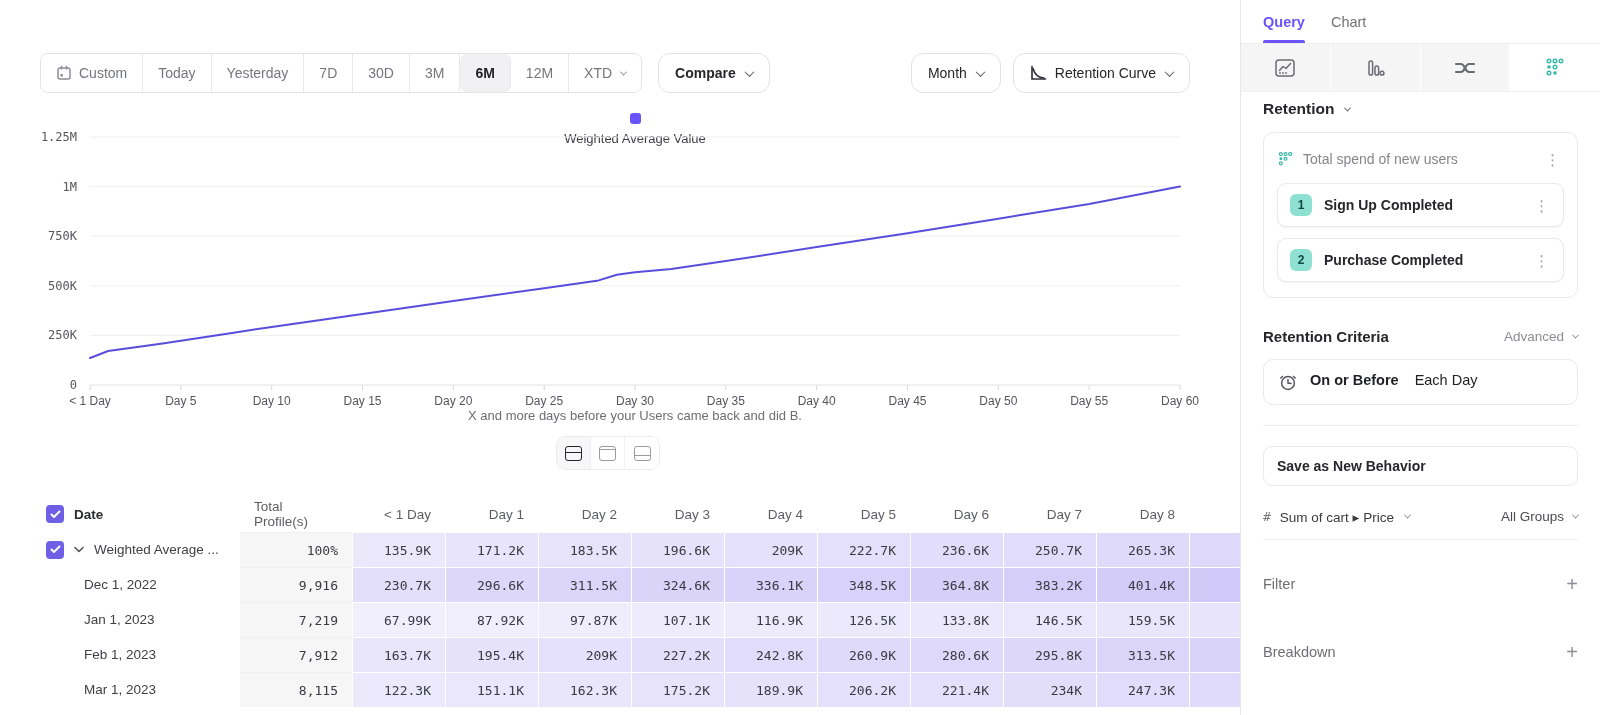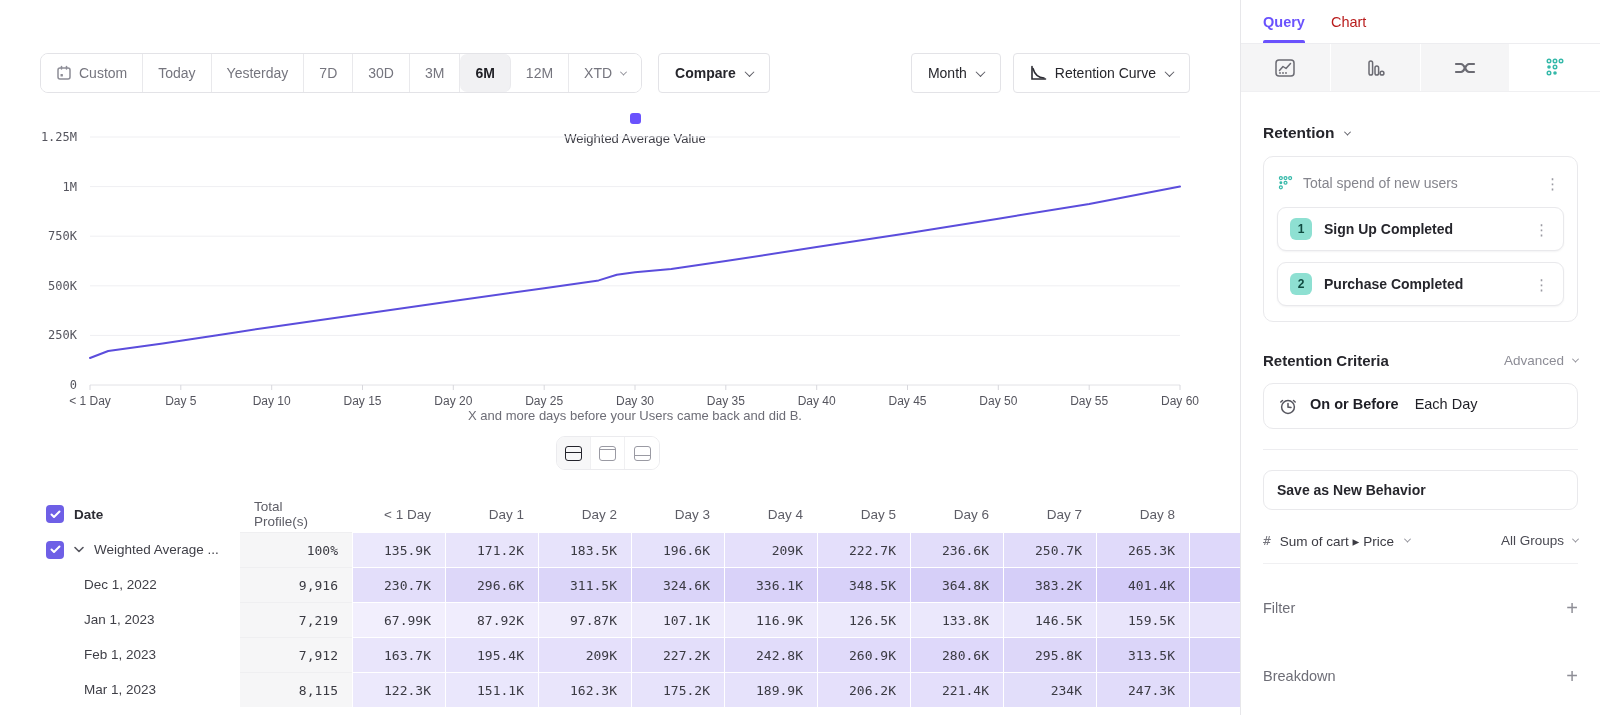--- a/index.html
+++ b/index.html
@@ -10,21 +10,21 @@
   .sidebar { position:absolute; left:1240px; top:0; width:360px; height:715px; border-left:1px solid #e7e7ea; background:#fff; }
 
   
   .toolbar { position:absolute; left:40px; top:53px; right:50px; height:40px; display:flex; align-items:center; }
   .range-group { display:flex; border:1px solid #e3e3e7; border-radius:8px; overflow:hidden; height:40px; background:#fff; }
   .range-btn { display:flex; align-items:center; gap:7px; padding:0 15px; font-size:14px; color:#75757e;
     background:#fff; border:none; border-right:1px solid #e9e9ec; cursor:pointer; font-family:inherit; }
   .range-btn:last-child { border-right:none; }
   .range-btn.sel { background:#f1f1f3; color:#1f1f24; font-weight:bold;border-radius:7px; }
   .btn { display:flex; align-items:center; gap:8px; height:40px; padding:0 16px; border:1px solid #e3e3e7;
-    border-radius:4px; background:#fff; font-size:14px; color:#26262c; cursor:pointer; font-family:inherit; }
+    border-radius:12px; background:#fff; font-size:14px; color:#26262c; cursor:pointer; font-family:inherit; }
   .compare { margin-left:16px; font-weight:bold; }
   .toolbar-right { margin-left:auto; display:flex; gap:12px; }
   .chev { width:7px; height:7px; border-right:1.6px solid #5a5a63; border-bottom:1.6px solid #5a5a63;
     transform:rotate(45deg) translate(-1px,-1px); display:inline-block; margin-left:2px; }
   .chev.light { border-color:#8d8d96; }
   .chev.small { width:5px; height:5px; }
   svg.ic { display:block; }
 
   
   .chart-wrap { position:absolute; left:0; top:105px; width:1240px; height:330px; }
@@ -63,29 +63,29 @@
   .cell-prof { background:#f6f6f7; border-top:1px solid #efeff1; }
   .date-label { font-size:13.5px; color:#3f3f47; }
   .checkbox { width:18px; height:18px; border-radius:4px; background:#6e5fe6; display:flex; align-items:center;
     justify-content:center; flex:none; cursor:pointer; }
   .checkbox svg { display:block; }
   .expand-chev { flex:none; cursor:pointer; }
   .indent { width:28px; flex:none; }
 
   
   .sb-tabs { display:flex; gap:26px; padding:0 22px; height:44px; align-items:center; border-bottom:1px solid #ededf0; }
-  .sb-tab { font-size:14.5px; color:#b91c1c; position:relative; height:100%; display:flex; align-items:center; cursor:pointer; }
+  .sb-tab { font-size:14.5px; color:#737373; position:relative; height:100%; display:flex; align-items:center; cursor:pointer; }
   .sb-tab.sel { color:#6a52fd; font-weight:bold; }
   .sb-tab.sel::after { content:""; position:absolute; left:0; right:0; bottom:0; height:3px; background:#6a52fd; border-radius:2px 2px 0 0; }
   .sb-icons { display:flex; height:48px; border-bottom:1px solid #f0f0f2; }
   .sb-icon-btn { flex:1; display:flex; align-items:center; justify-content:center; background:#f5f5f6;
     border:none; border-right:1px solid #fff; cursor:pointer; }
   .sb-icon-btn.sel { background:#fff; }
   .sb-section { padding:0 22px; }
-  .sb-heading { display:flex; align-items:center; gap:9px; font-size:15.5px; font-weight:bold; color:#26262c; margin:32px 0 14px; cursor:pointer; }
+  .sb-heading { display:flex; align-items:center; gap:9px; font-size:15.5px; font-weight:bold; color:#26262c; margin:8px 0 14px; cursor:pointer; }
   .card { border:1px solid #e9e9ec; border-radius:10px; padding:13px 13px 15px; }
   .card-head { display:flex; align-items:center; gap:9px; height:26px; margin-bottom:10px; }
   .card-title { font-size:14px; color:#85858d; flex:1; }
   .kebab { color:#9a9aa2; font-size:15px; letter-spacing:0; line-height:1; cursor:pointer; padding:2px 4px; }
   .step-row { display:flex; align-items:center; gap:12px; height:44px; border:1px solid #e9e9ec; border-radius:9px;
     box-shadow:0 1px 2px rgba(20,20,40,.05); padding:0 10px 0 12px; margin-top:11px; background:#fff; cursor:pointer; }
   .step-badge { width:22px; height:22px; border-radius:6px; background:#8ee0d2; color:#0f4a40; font-size:12px;
     font-weight:bold; display:flex; align-items:center; justify-content:center; flex:none; }
   .step-label { flex:1; font-size:14px; color:#26262c; font-weight:bold; }
   .crit-head { display:flex; align-items:center; margin:30px 0 14px; }

